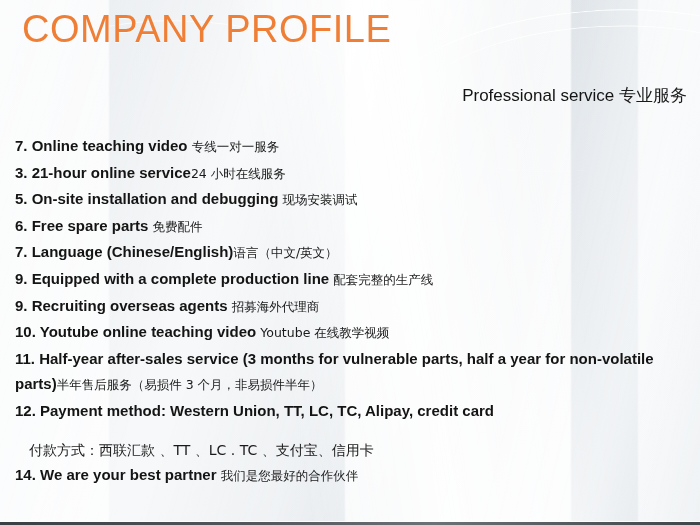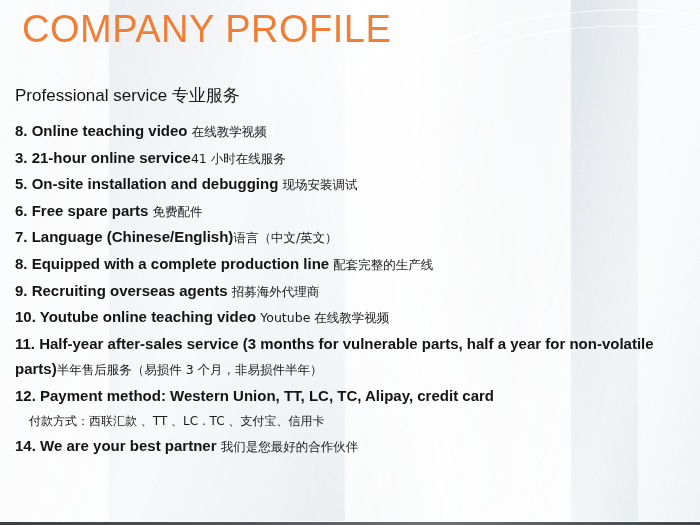--- a/index.html
+++ b/index.html
@@ -137,22 +137,23 @@
     position: absolute;
     left: 15px;
     top: 84px;
     width: 672px;
   }
   .subhead {
     font-size: 17px;
     font-weight: 400;
     color: #141414;
     line-height: 22px;
-    margin-bottom: 11px;
+    margin-bottom: 26px;
     white-space: nowrap;
+    text-align: right;
   }
   .subhead .cn {
     font-size: 17px;
   }
   .item {
     font-size: 15px;
     font-weight: bold;
     color: #141414;
     line-height: 25.6px;
     white-space: nowrap;
@@ -162,23 +163,24 @@
   }
   .cn {
     font-family: "DejaVu Sans", "Liberation Sans", sans-serif;
     font-size: 12.5px;
     font-weight: normal;
     color: #1a1a1a;
   }
   .cn-indent {
     display: block;
     padding-left: 14px;
-    font-size: 12px;
+    font-size: 14px;
     font-weight: normal;
     line-height: 24px;
+    margin-top: 14px;
   }
   .item .en { font-weight: bold; }
 </style>
 </head>
 <body>
 
 <div id="slide">
 
   <div class="bg-base"></div>
   <div class="bg-bands"></div>
@@ -191,32 +193,32 @@
 
   <div class="content">
 
     <div class="title">COMPANY PROFILE</div>
 
     <div class="body-block">
 
       <div class="subhead"><span>Professional service </span><span class="cn">专业服务</span></div>
 
 
-      <div class="item"><span class="en">8. Online teaching video </span><span class="cn">在线教学视频</span></div>
-
-      <div class="item"><span class="en">3. 21-hour online service</span><span class="cn">41 小时在线服务</span></div>
+      <div class="item"><span class="en">7. Online teaching video </span><span class="cn">专线一对一服务</span></div>
+
+      <div class="item"><span class="en">3. 21-hour online service</span><span class="cn">24 小时在线服务</span></div>
 
 
       <div class="item"><span class="en">5. On-site installation and debugging </span><span class="cn">现场安装调试</span></div>
 
       <div class="item"><span class="en">6. Free spare parts </span><span class="cn">免费配件</span></div>
 
       <div class="item"><span class="en">7. Language (Chinese/English)</span><span class="cn">语言（中文/英文）</span></div>
 
-      <div class="item"><span class="en">8. Equipped with a complete production line </span><span class="cn">配套完整的生产线</span></div>
+      <div class="item"><span class="en">9. Equipped with a complete production line </span><span class="cn">配套完整的生产线</span></div>
 
       <div class="item"><span class="en">9. Recruiting overseas agents </span><span class="cn">招募海外代理商</span></div>
 
       <div class="item"><span class="en">10. Youtube online teaching video </span><span class="cn">Youtube 在线教学视频</span></div>
 
       <div class="item wrap"><span class="en">11. Half-year after-sales service (3 months for vulnerable parts, half a year for non-volatile parts)</span><span class="cn">半年售后服务（易损件 3 个月，非易损件半年）</span></div>
 
       <div class="item"><span class="en">12. Payment method: Western Union, TT, LC, TC, Alipay, credit card</span><span class="cn cn-indent">付款方式：西联汇款 、TT 、LC . TC 、支付宝、信用卡</span></div>
 
 

